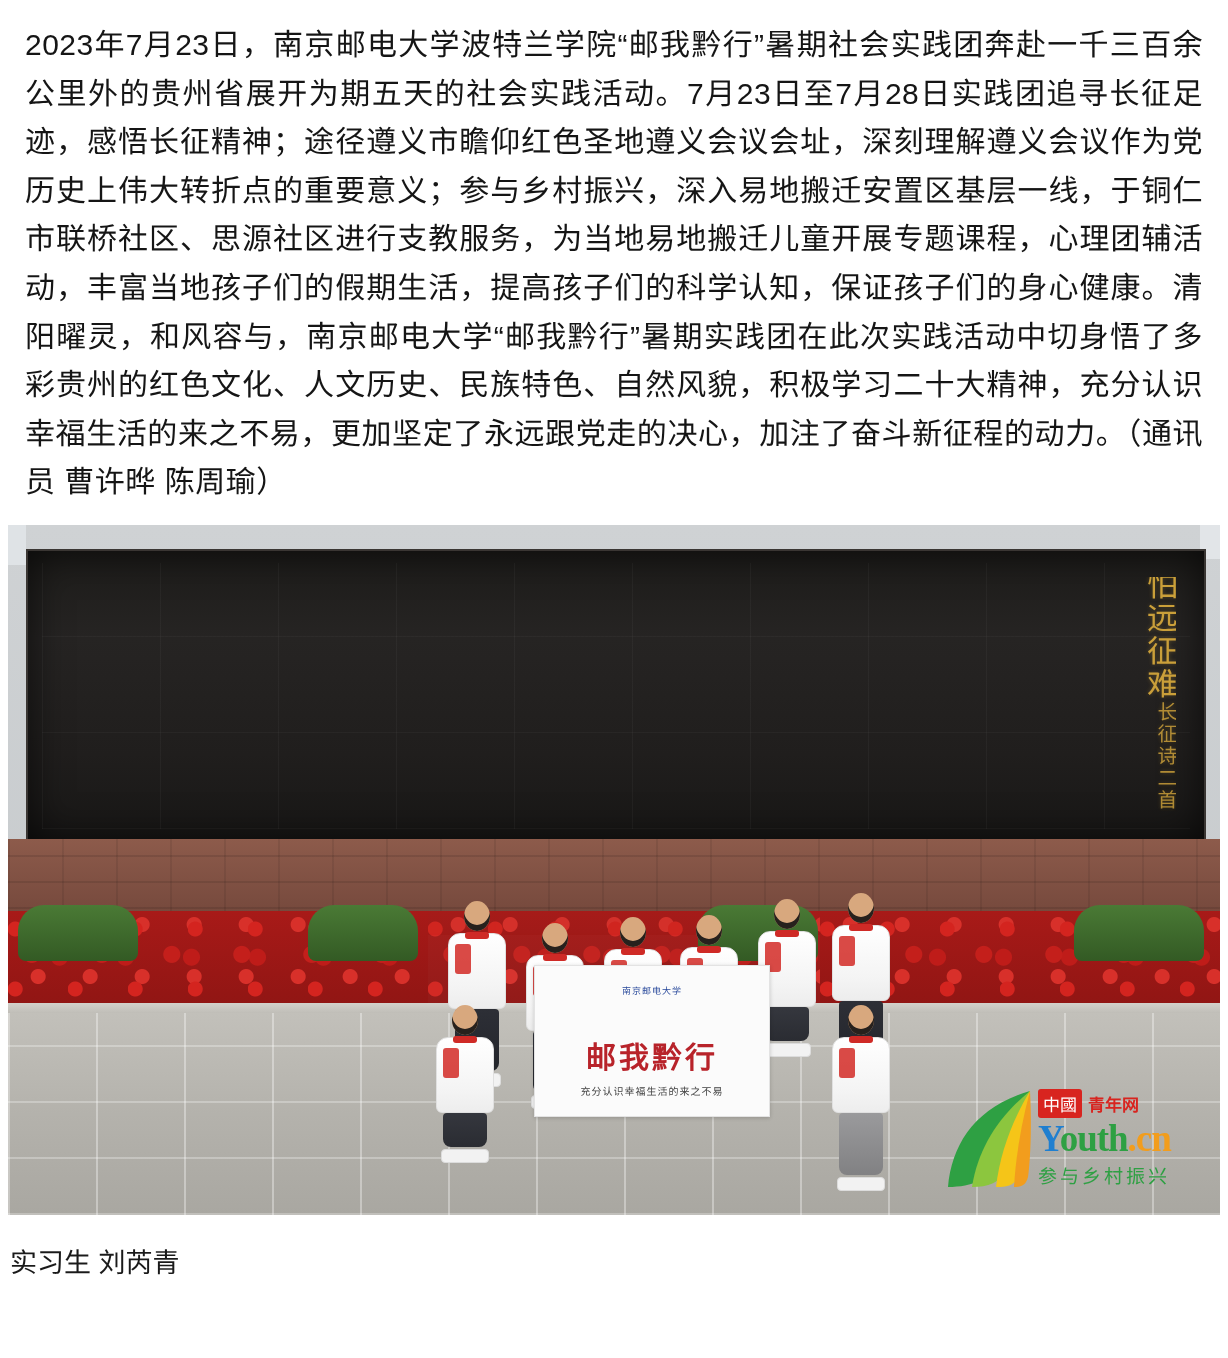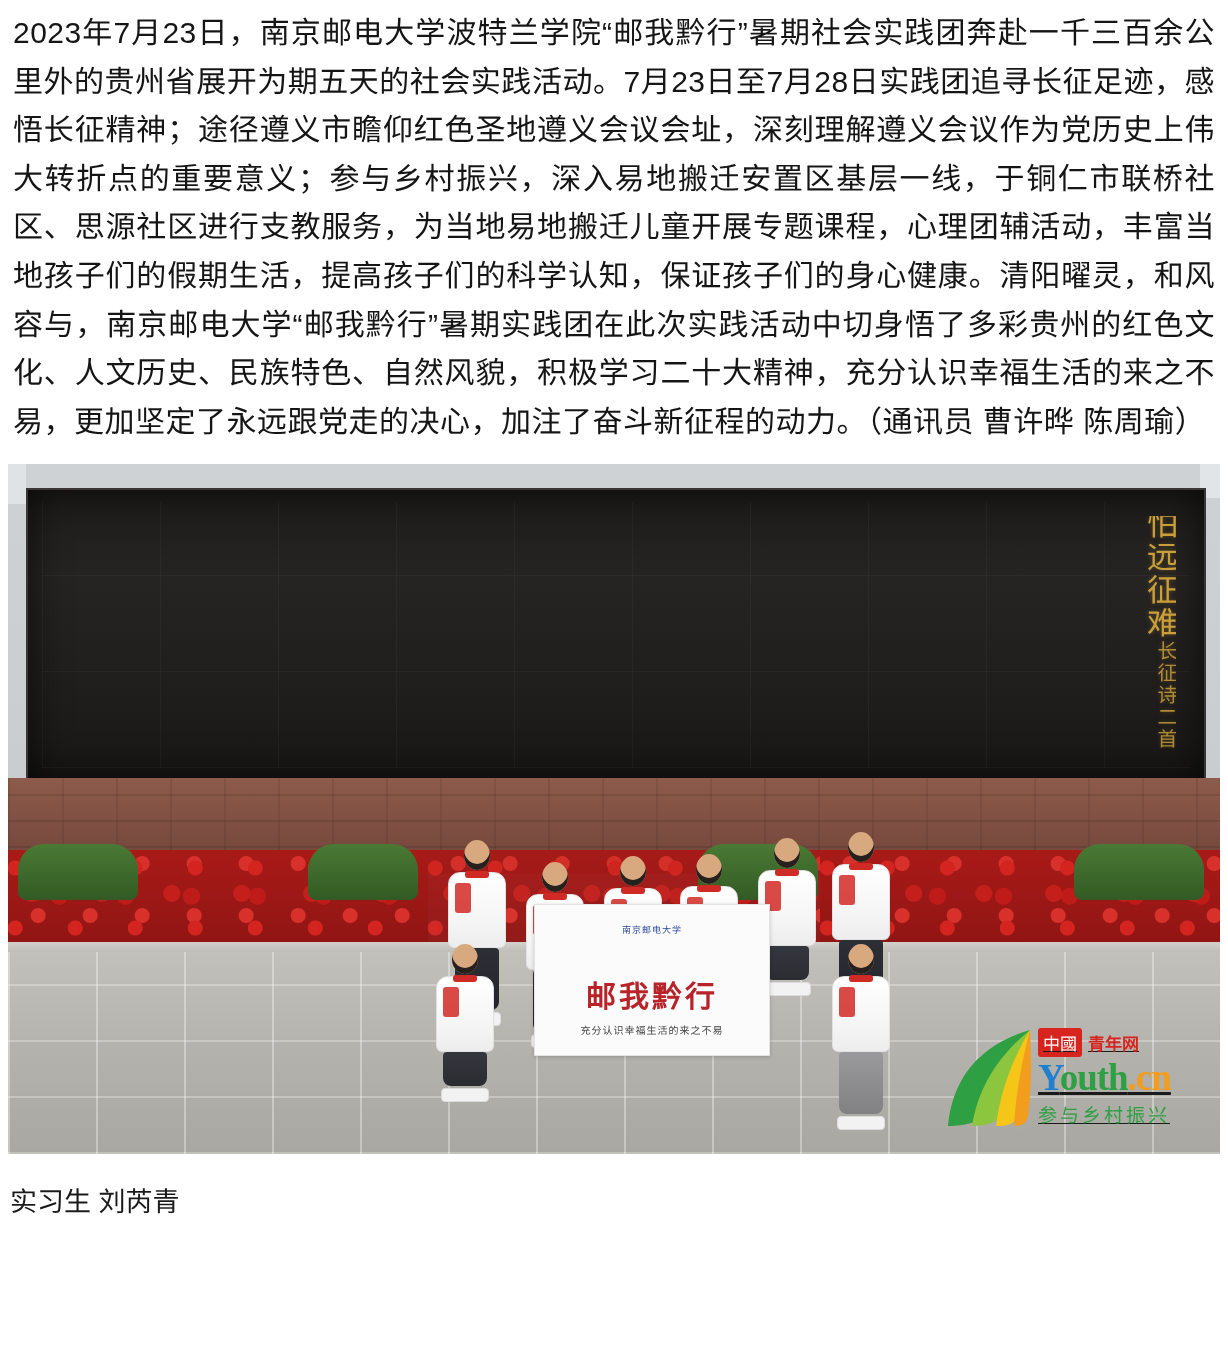--- a/index.html
+++ b/index.html
@@ -18,21 +18,21 @@
     box-sizing: border-box;
     padding: 0 8px;
   }
   .article-body {
     font-size: 30px;
     line-height: 1.62;
     letter-spacing: 0.5px;
     text-align: justify;
     color: #151515;
     padding: 6px 2px 0 2px;
-    margin: 3px;
+    margin: 15px;
   }
   .figure {
     margin: 18px 0 0 0;
     width: 1212px;
     height: 690px;
     position: relative;
     overflow: hidden;
     background: #b9bcc0;
   }
   
@@ -221,21 +221,21 @@
     right: 18px;
     bottom: 14px;
     width: 260px;
     height: 120px;
   }
   .wm-leaf {
     position: absolute;
     left: 0; top: 6px;
     width: 92px; height: 104px;
   }
-  .wm-text { position: absolute; left: 96px; top: 8px; text-decoration: underline; }
+  .wm-text { position: absolute; left: 96px; top: 8px; }
   .wm-row1 { display: flex; align-items: center; gap: 6px; }
   .wm-cn {
     background: #d8241f; color: #fff; font-size: 17px;
     padding: 2px 5px; border-radius: 3px;
     font-family: "Liberation Serif", serif;
   }
   .wm-qn {
     color: #d8241f; font-size: 17px; font-weight: bold;
     font-family: "Liberation Serif", serif;
   }

